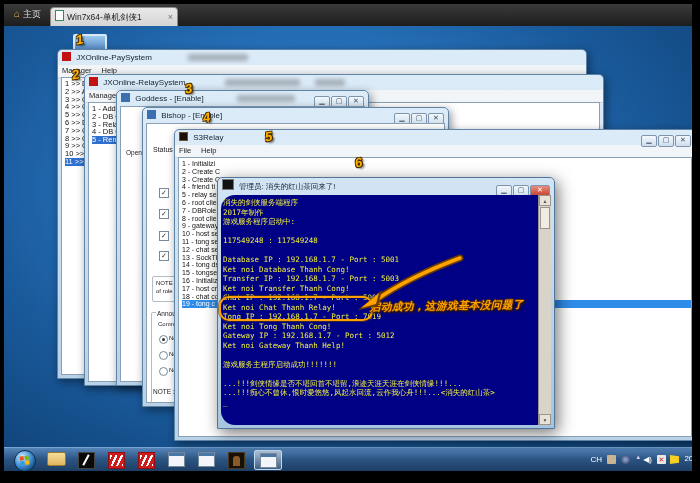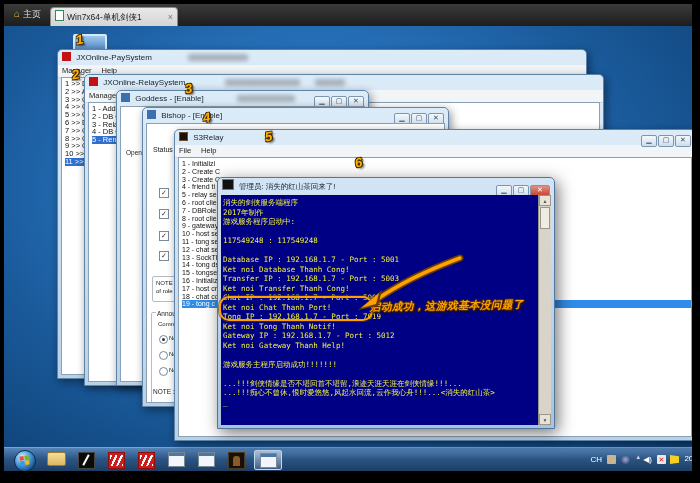--- a/index.html
+++ b/index.html
@@ -48,21 +48,21 @@
   .plist .li{white-space:nowrap;height:7.8px;overflow:hidden;}
   .plist .li.hl{background:#2f6fd0;color:#fff;}
   .censor{position:absolute;height:7px;background:#98a2aa;filter:blur(2px);opacity:.8;border-radius:2px;}
 
   
   .cwin{position:absolute;left:213px;top:151px;width:338px;height:252px;
         background:linear-gradient(#d3e5f5,#a6c4e0);border:1px solid #53779c;border-radius:5px 5px 0 0;
         box-shadow:3px 4px 16px rgba(0,0,0,.55);box-sizing:border-box;}
   .cwin .tbar{height:17px;line-height:17px;font-size:7.5px;}
   .conicon{display:inline-block;width:10px;height:9px;background:#111;border:1px solid #777;margin-right:3px;vertical-align:-1px;}
-  .cbody{position:absolute;left:3px;right:3px;top:17px;bottom:3px;background:#000084;display:flex;}
+  .cbody{position:absolute;left:3px;right:3px;top:17px;bottom:3px;background:#000084;display:flex;border-radius:14px;}
   .ctext{flex:1;overflow:hidden;padding:3px 2px;font-family:"DejaVu Sans Mono",monospace;
          font-size:7.5px;line-height:9.5px;color:#f2f23e;}
   .ctext .li{white-space:nowrap;height:9.5px;}
   .cscroll{width:12px;background:#d8d4ca;border-left:1px solid #9a968c;position:relative;}
   .sarr{position:absolute;left:0;width:12px;height:11px;background:#e7e3d9;border:1px solid #9a968c;
         font-size:5px;text-align:center;line-height:10px;color:#555;box-sizing:border-box;}
   .sthumb{position:absolute;left:1px;top:12px;width:10px;height:22px;background:#efece4;border:1px solid #9a968c;box-sizing:border-box;}
 
   
   .tiny{position:absolute;font-size:6.5px;color:#222;white-space:nowrap;}
@@ -294,23 +294,23 @@
             <div class="li">2017年制作</div>
             <div class="li">游戏服务程序启动中:</div>
             <div class="li">&nbsp;</div>
             <div class="li">117549248 : 117549248</div>
             <div class="li">&nbsp;</div>
             <div class="li">Database IP : 192.168.1.7 - Port : 5001</div>
             <div class="li">Ket noi Database Thanh Cong!</div>
             <div class="li">Transfer IP : 192.168.1.7 - Port : 5003</div>
             <div class="li">Ket noi Transfer Thanh Cong!</div>
             <div class="li">Chat IP : 192.168.1.7 - Port : 5004</div>
-            <div class="li">Ket noi Chat Thanh Port!</div>
+            <div class="li">Ket noi Chat Thanh Relay!</div>
             <div class="li">Tong IP : 192.168.1.7 - Port : 7019</div>
-            <div class="li">Ket noi Tong Thanh Notif!</div>
+            <div class="li">Ket noi Tong Thanh Cong!</div>
             <div class="li">Gateway IP : 192.168.1.7 - Port : 5012</div>
             <div class="li">Ket noi Gateway Thanh Help!</div>
             <div class="li">&nbsp;</div>
             <div class="li">游戏服务主程序启动成功!!!!!!!</div>
             <div class="li">&nbsp;</div>
             <div class="li">...!!!剑侠情缘是否不堪回首不堪留,浪迹天涯天涯在剑侠情缘!!!...</div>
             <div class="li">...!!!痴心不曾休,恨时爱悠悠,风起水回流,云作我心舟!!!...&lt;消失的红山茶&gt;</div>
             <div class="li">_</div>
           </div>
         <div class="cscroll">

